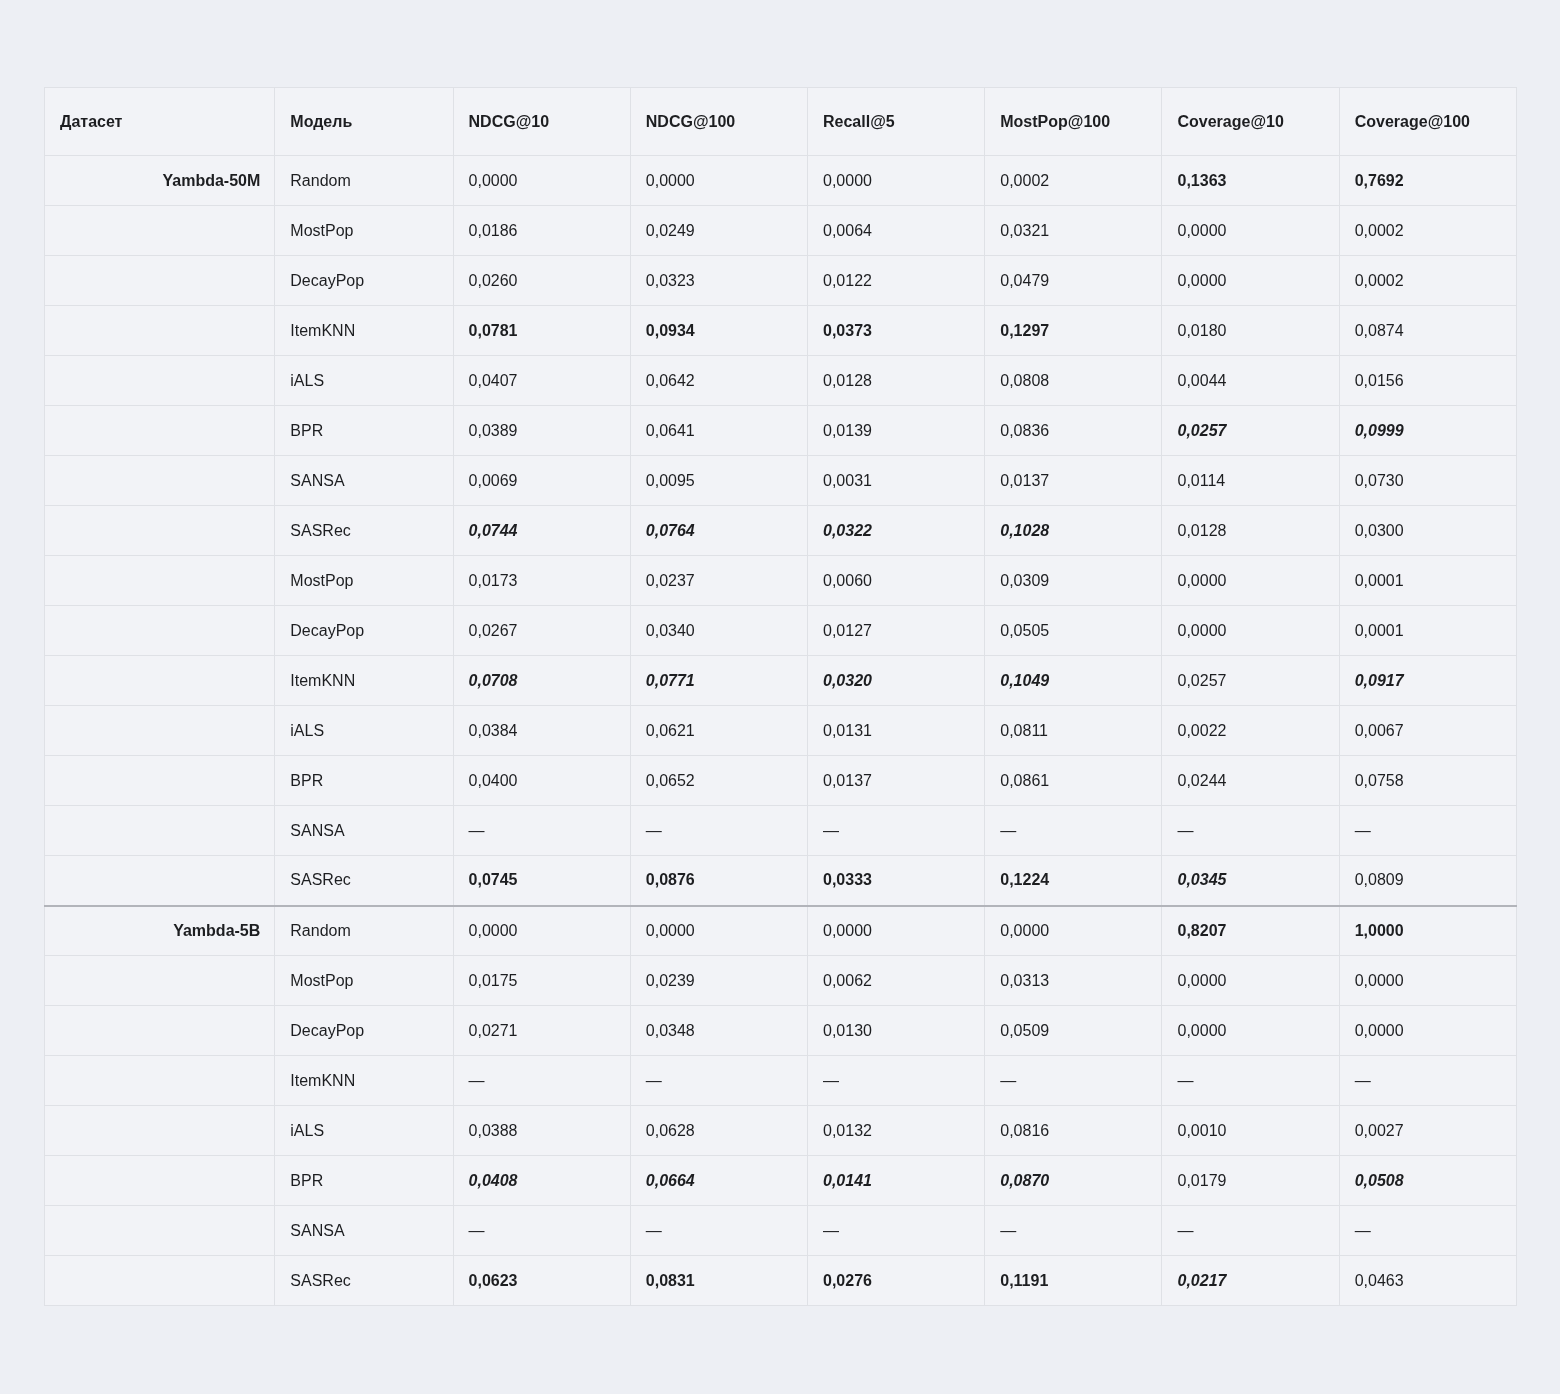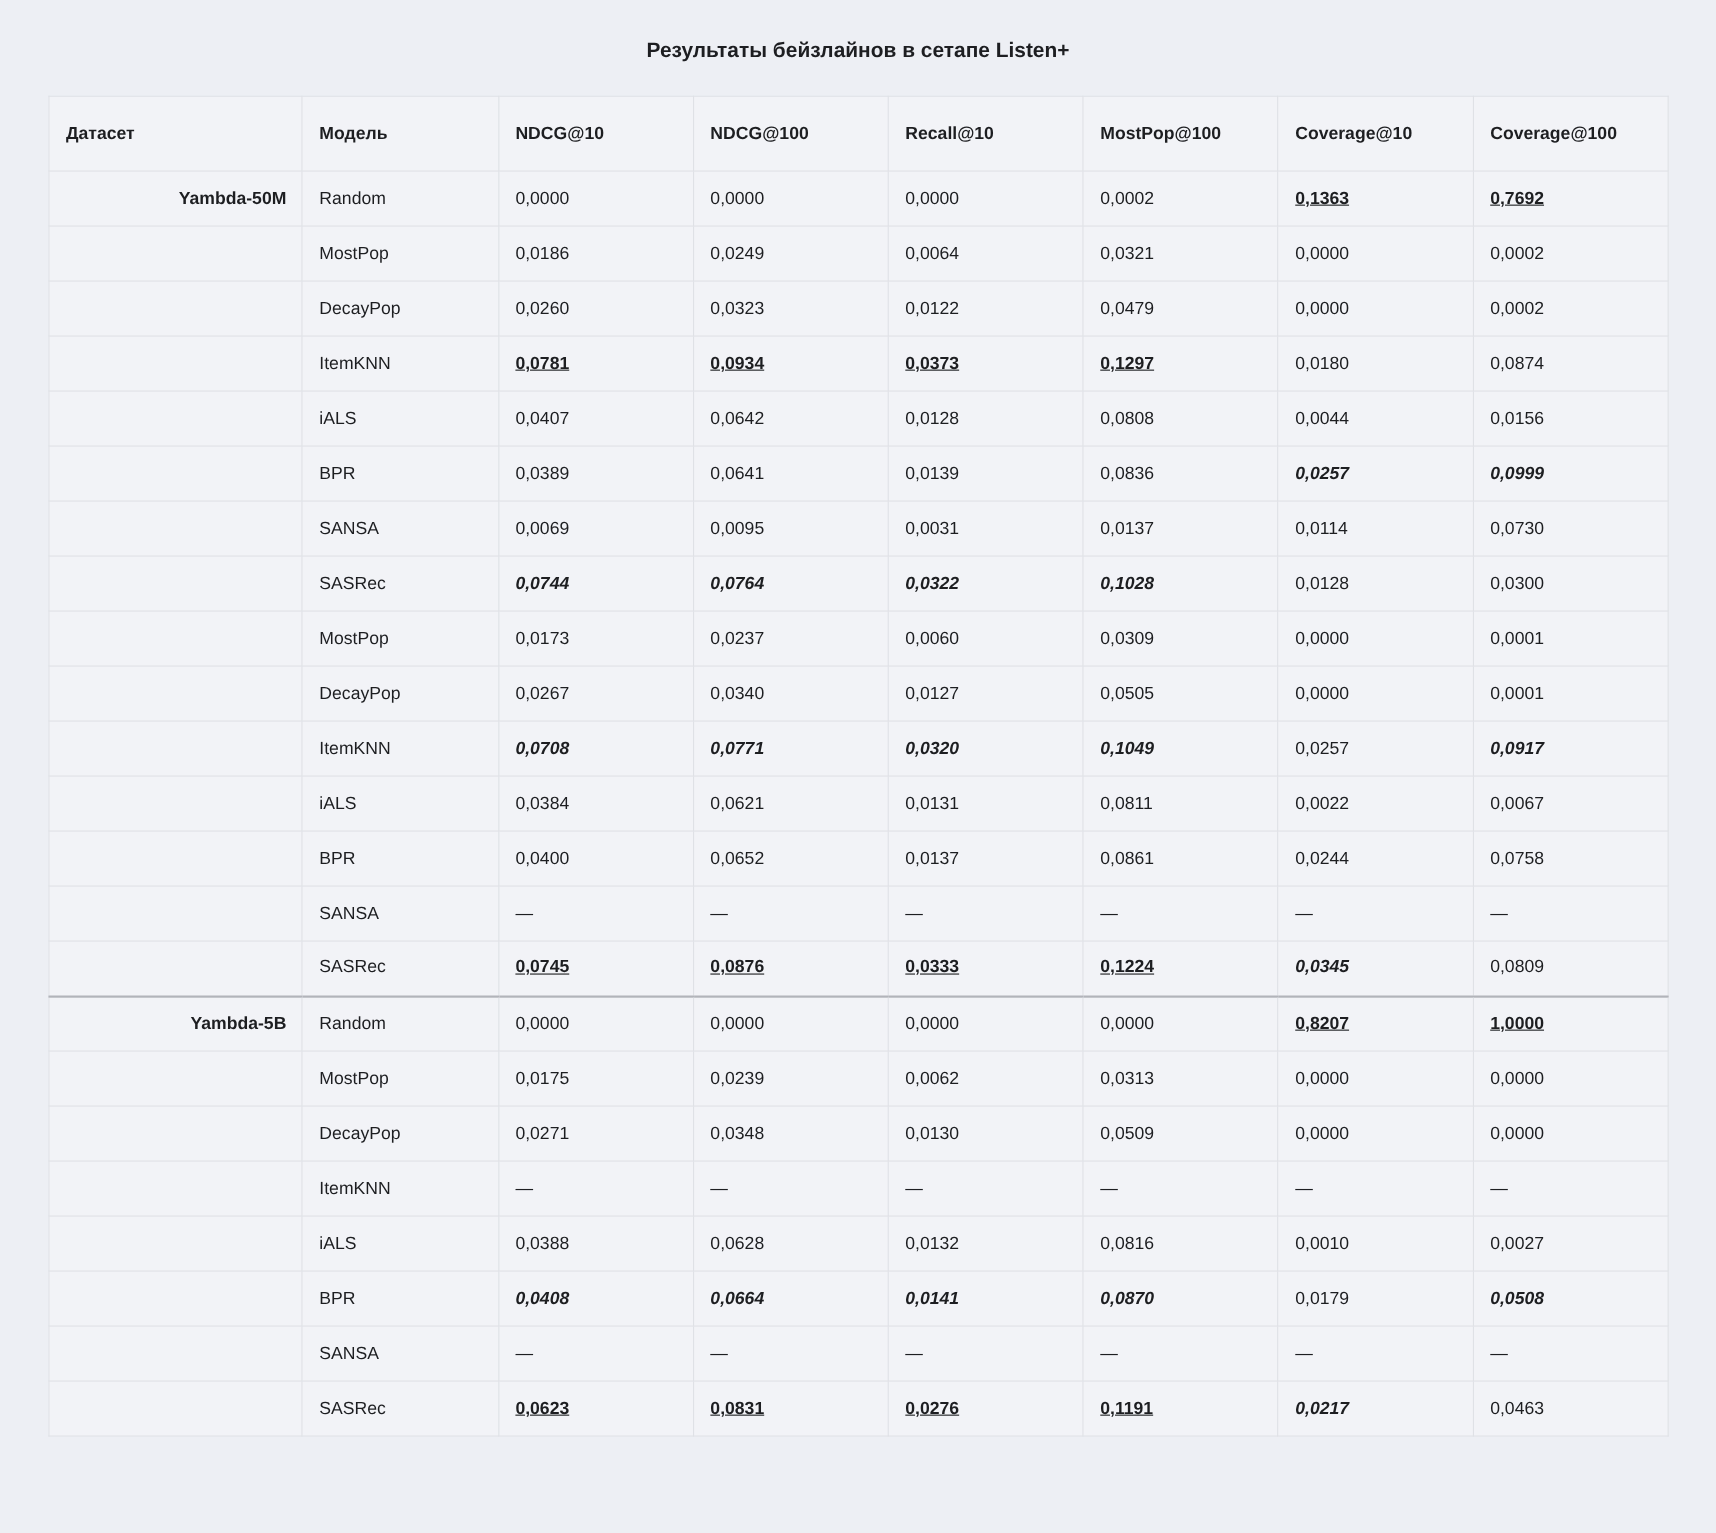--- a/index.html
+++ b/index.html
@@ -40,48 +40,47 @@
     overflow: hidden;
     white-space: nowrap;
   }
   thead th {
     height: 68px;
     font-weight: 700;
     font-size: 16px;
   }
   tbody td { height: 50px; font-weight: 400; }
   td.dataset-cell { font-weight: 700; text-align: right; }
-  td.style-b  { font-weight: 700; text-decoration: underline; }
+  td.style-b  { font-weight: 700; }
   td.style-bi { font-weight: 700; font-style: italic; }
   tr.group-start td { border-top: 2px solid var(--separator, #b2b4ba); }
 </style>
 </head>
 <body>
 
 <div class="page">
-  <h1 class="title">Результаты бейзлайнов в сетапе Listen+</h1>
 
   <table class="results-table">
     <colgroup>
       <col class="c-dataset">
         <col class="c-model">
       <col class="c-metric">
         <col class="c-metric">
         <col class="c-metric">
       <col class="c-metric">
         <col class="c-metric">
         <col class="c-metric">
     </colgroup>
     <thead>
       <tr id="header-row">
           <th>Датасет</th>
           <th>Модель</th>
           <th>NDCG@10</th>
           <th>NDCG@100</th>
-          <th>Recall@10</th>
+          <th>Recall@5</th>
           <th>MostPop@100</th>
           <th>Coverage@10</th>
           <th>Coverage@100</th>
         </tr>
     </thead>
     <tbody id="table-body">
         <tr>
           <td class="dataset-cell">Yambda-50M</td>
           <td class="model-cell">Random</td>
           <td class="value-cell style-r">0,0000</td>

